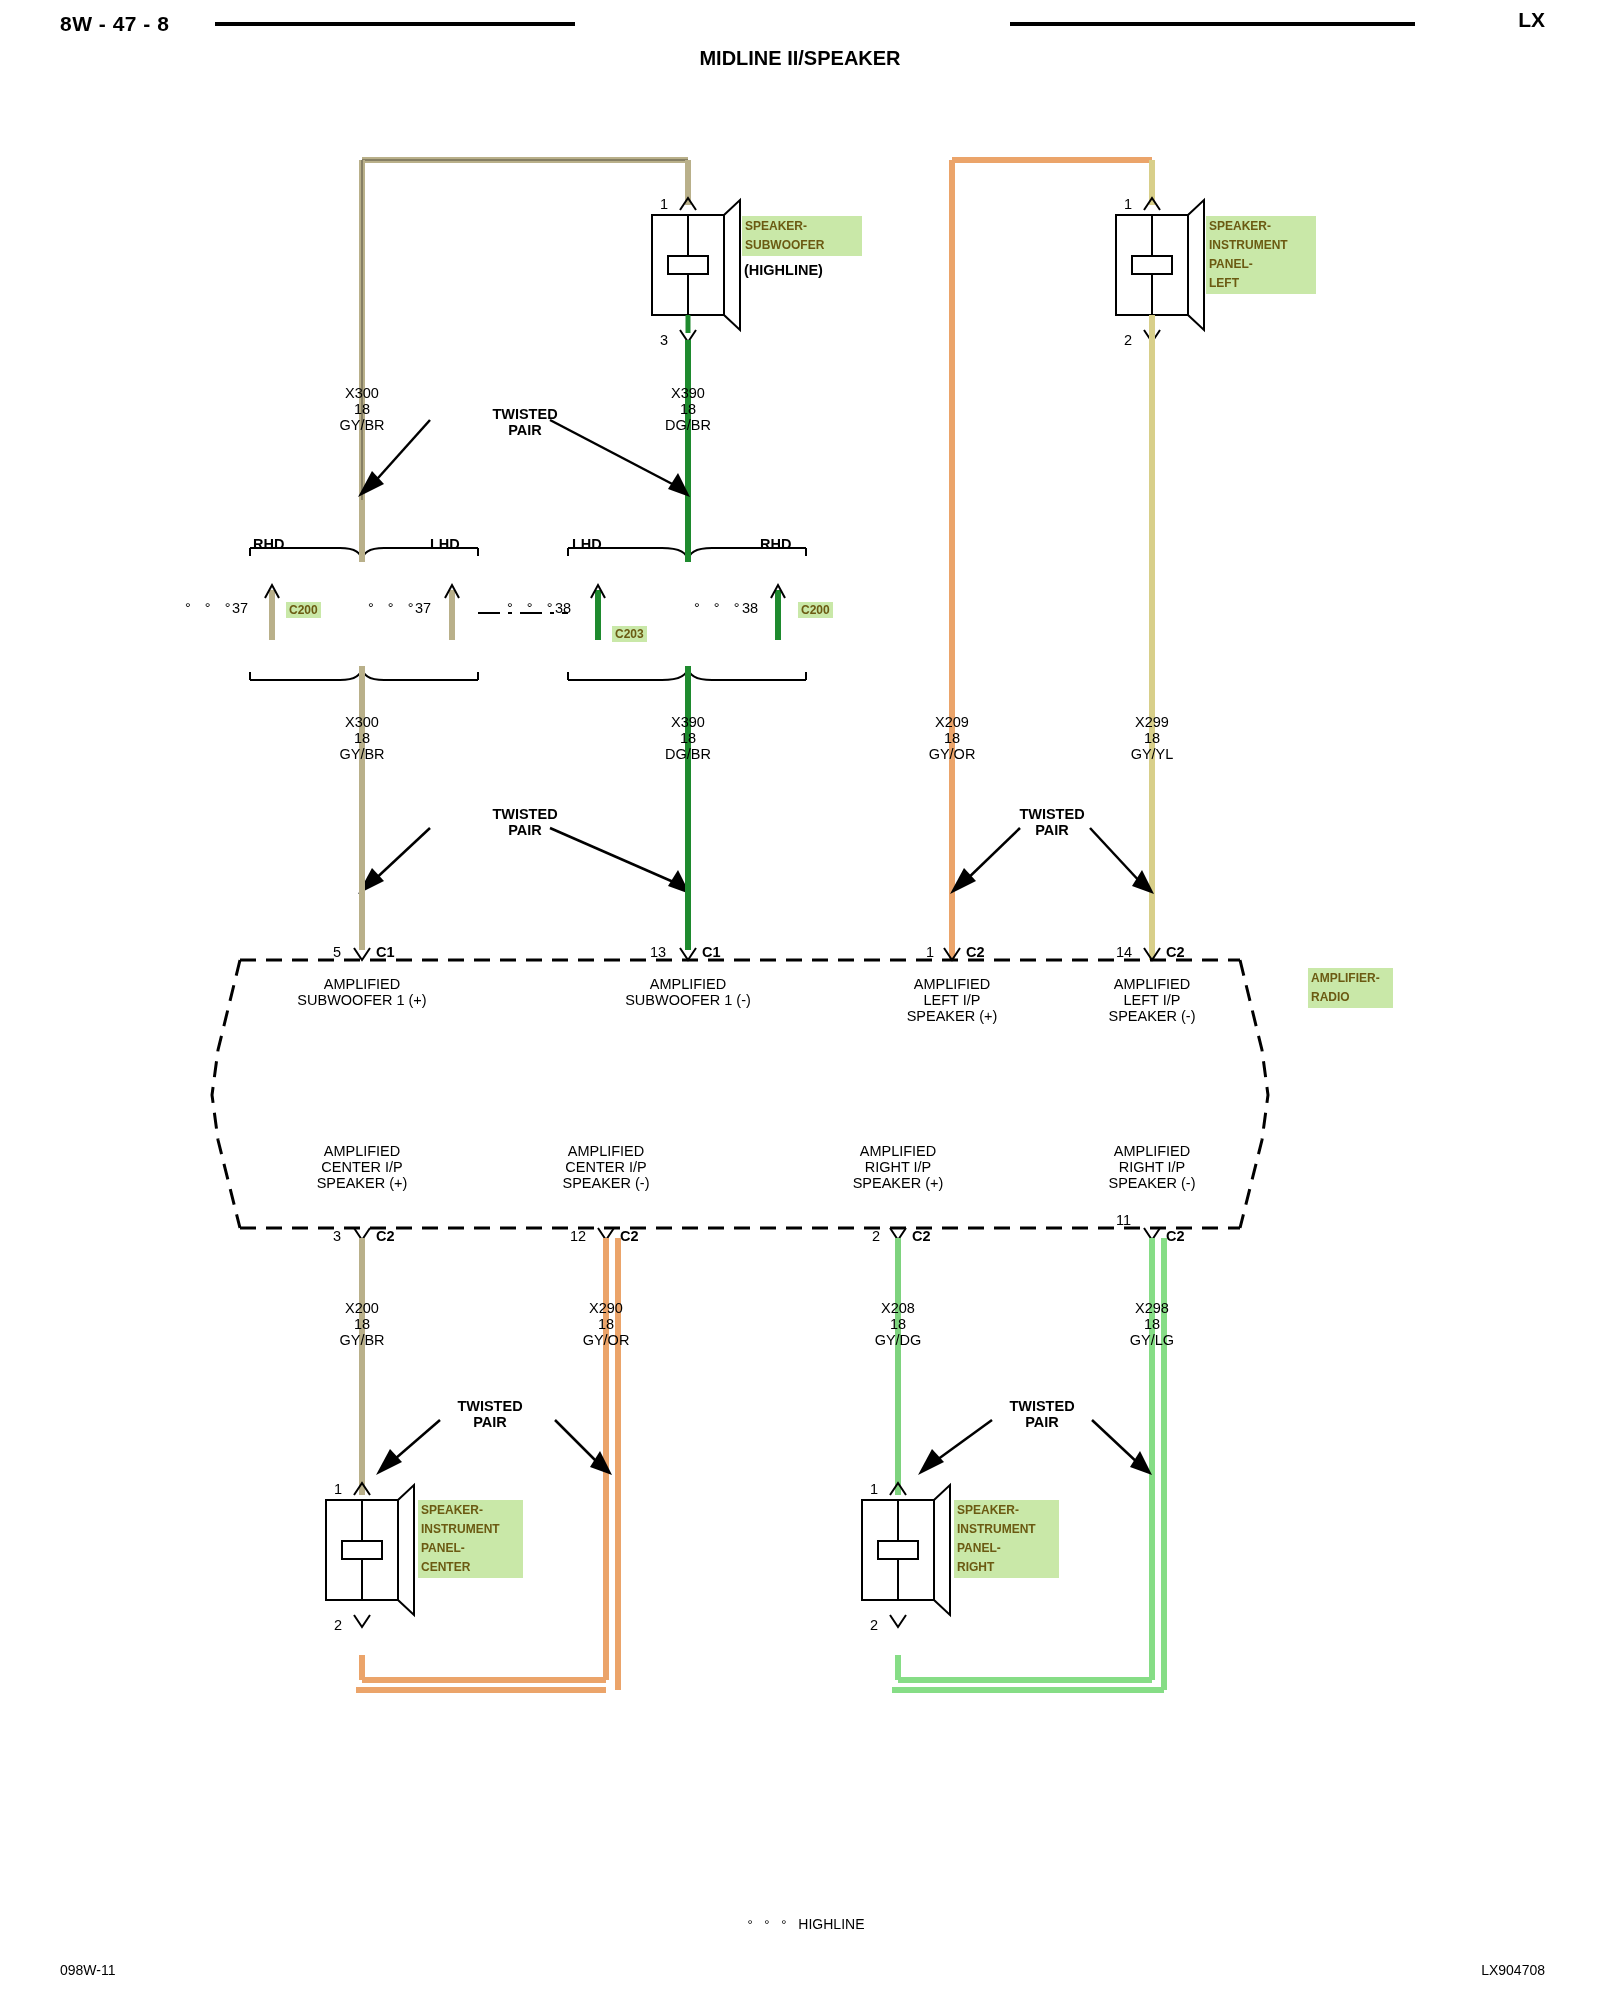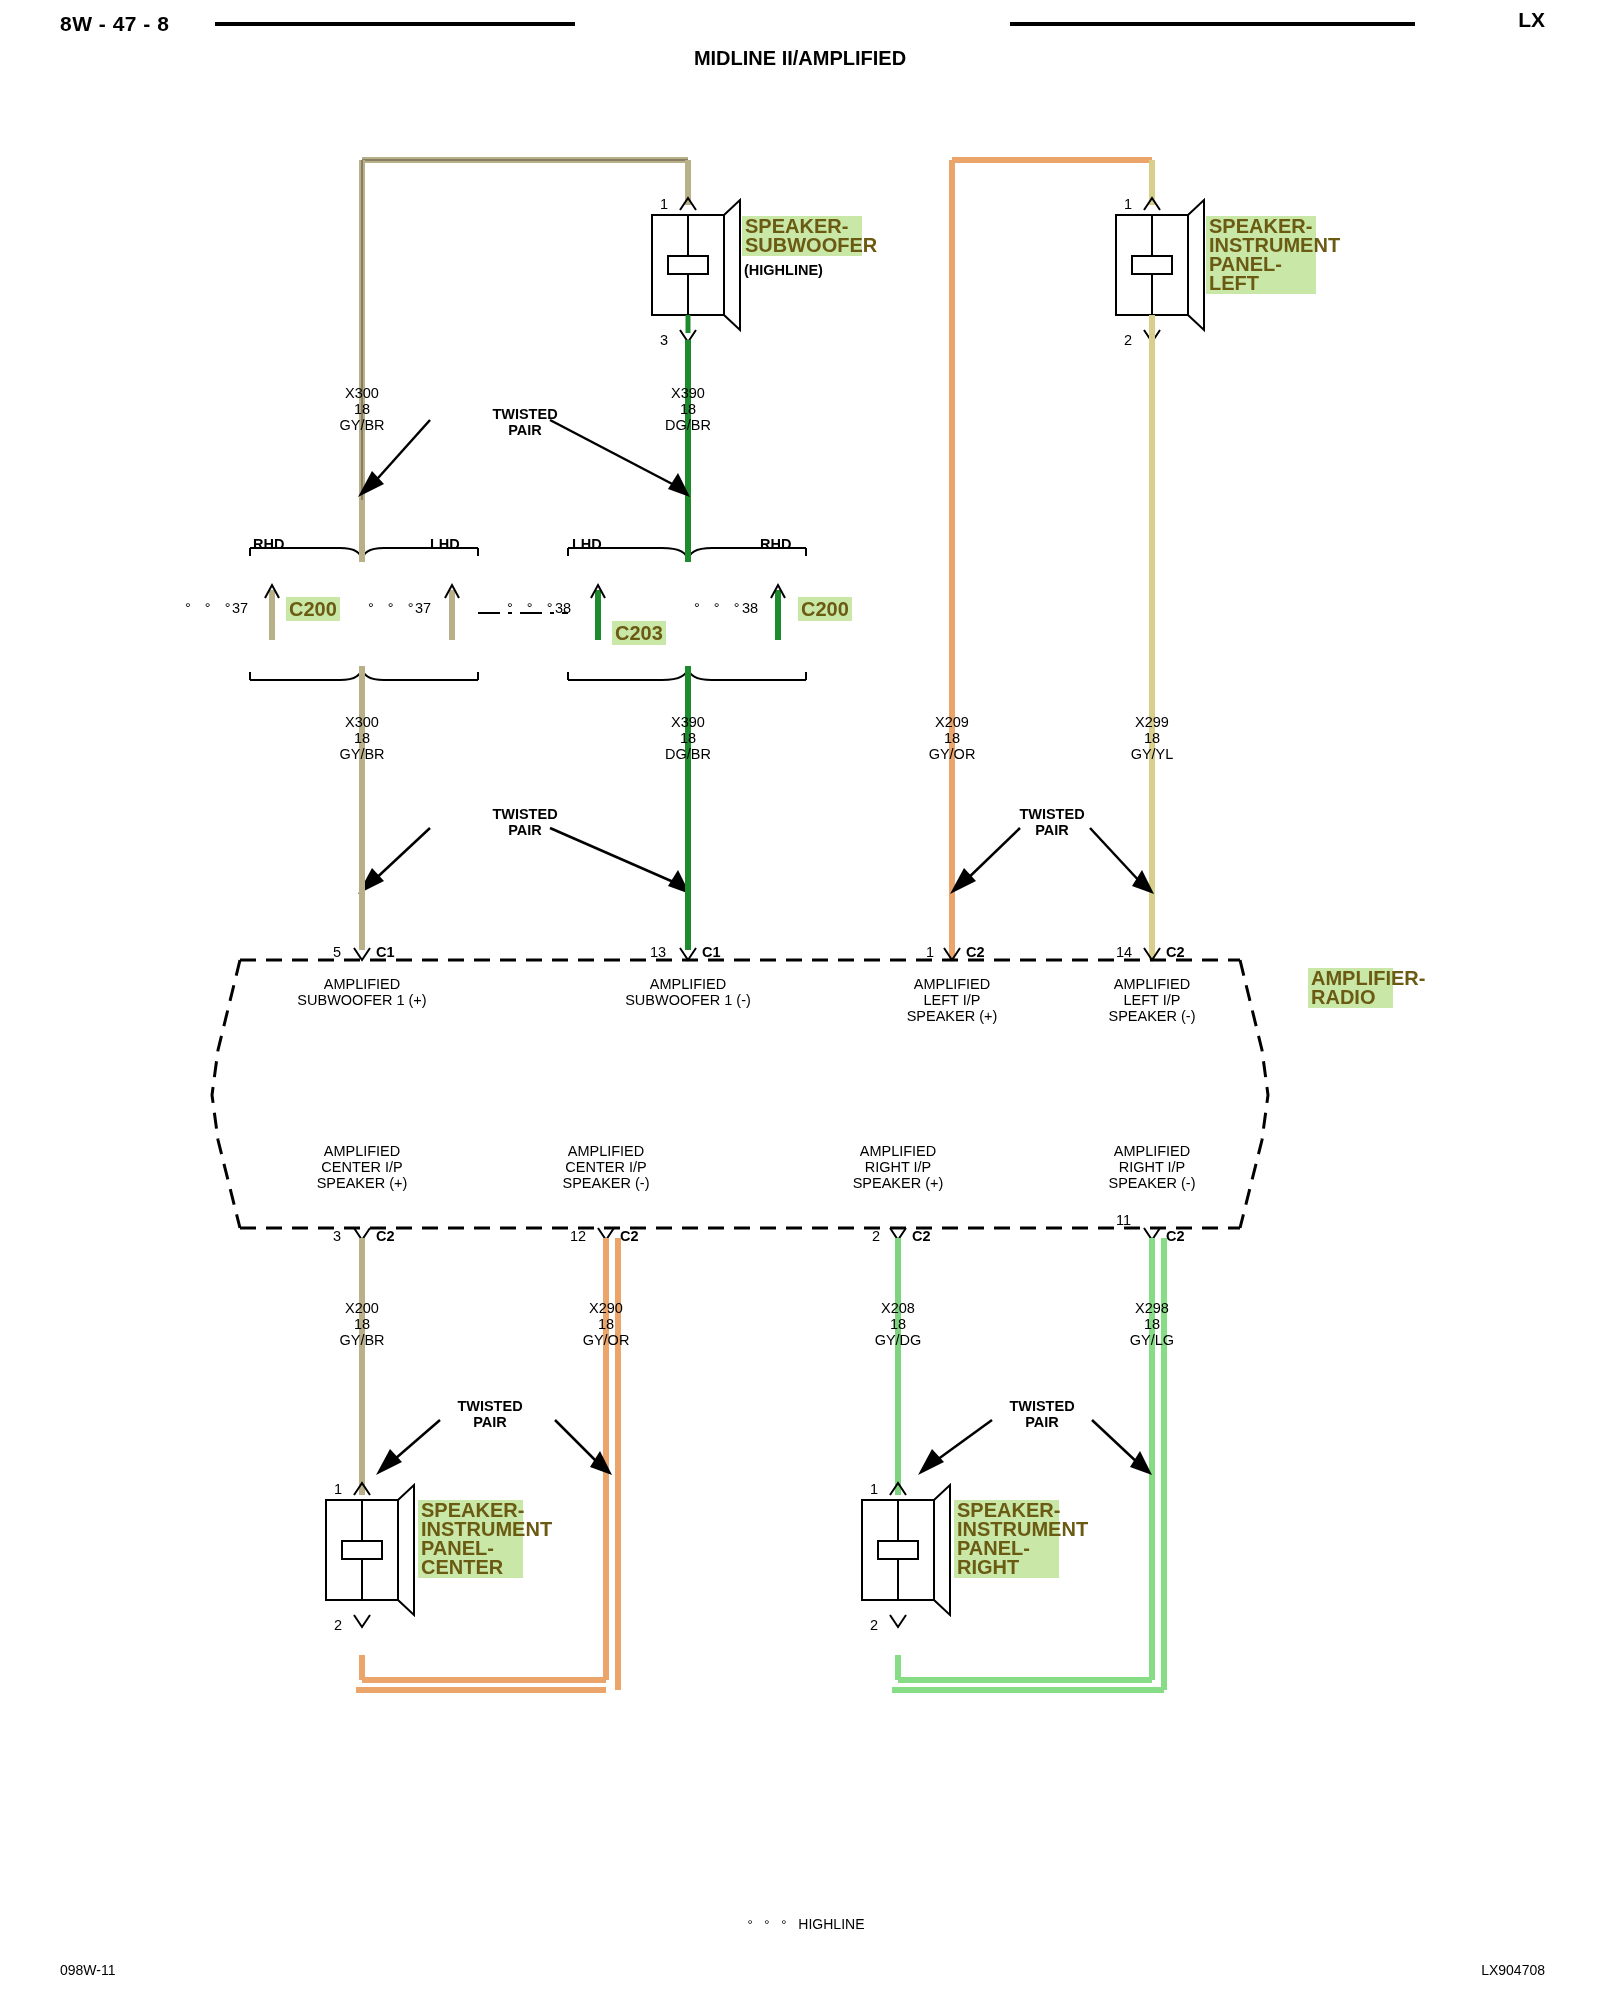--- a/index.html
+++ b/index.html
@@ -16,33 +16,33 @@
   .rule-r{left:1010px;width:405px;}
   
   .ftr-left{left:60px;bottom:22px;font-size:14px;}
   .ftr-right{right:55px;bottom:22px;font-size:14px;}
   .ftr-note{left:0;bottom:68px;width:1600px;text-align:center;font-size:14px;padding-left:6px;}
   .ftr-note .dots{letter-spacing:4px;font-size:13px;margin-right:8px;}
   
   .t{font-size:14.5px;white-space:nowrap;}
   .tb{font-size:14.5px;font-weight:bold;white-space:nowrap;}
   .ctr{text-align:center;}
-  .hl{background:#c9e8a8;padding:1px 3px;color:#6b5a12;font-weight:bold;font-size:20px;line-height:19px;}
+  .hl{background:#c9e8a8;padding:1px 3px;color:#6b5a12;font-weight:bold;font-size:12px;line-height:19px;}
   svg{display:block;overflow:visible;}
 </style>
 </head>
 <body>
 
 <div class="page">
 
   <div class="abs hdr-left">8W - 47 - 8</div>
   <div class="rule rule-l"></div>
   <div class="rule rule-r"></div>
   <div class="abs hdr-right">LX</div>
-  <div class="abs hdr-sub">MIDLINE II/AMPLIFIED</div>
+  <div class="abs hdr-sub">MIDLINE II/SPEAKER</div>
 
   <svg class="abs" style="left:0;top:0;" width="1600" height="2000">
 
     <path d="M362,160 H688" stroke="#b9b08a" stroke-width="6" fill="none"></path>
     <path d="M362,160 H688" stroke="#000" stroke-width="1" fill="none" opacity="0.55"></path>
     <path d="M362,160 V500" stroke="#b9b08a" stroke-width="6" fill="none"></path>
     <path d="M362,160 V500" stroke="#000" stroke-width="1" fill="none" opacity="0.55"></path>
 
     <path d="M688,160 V205" stroke="#b9b08a" stroke-width="6" fill="none"></path>
 

